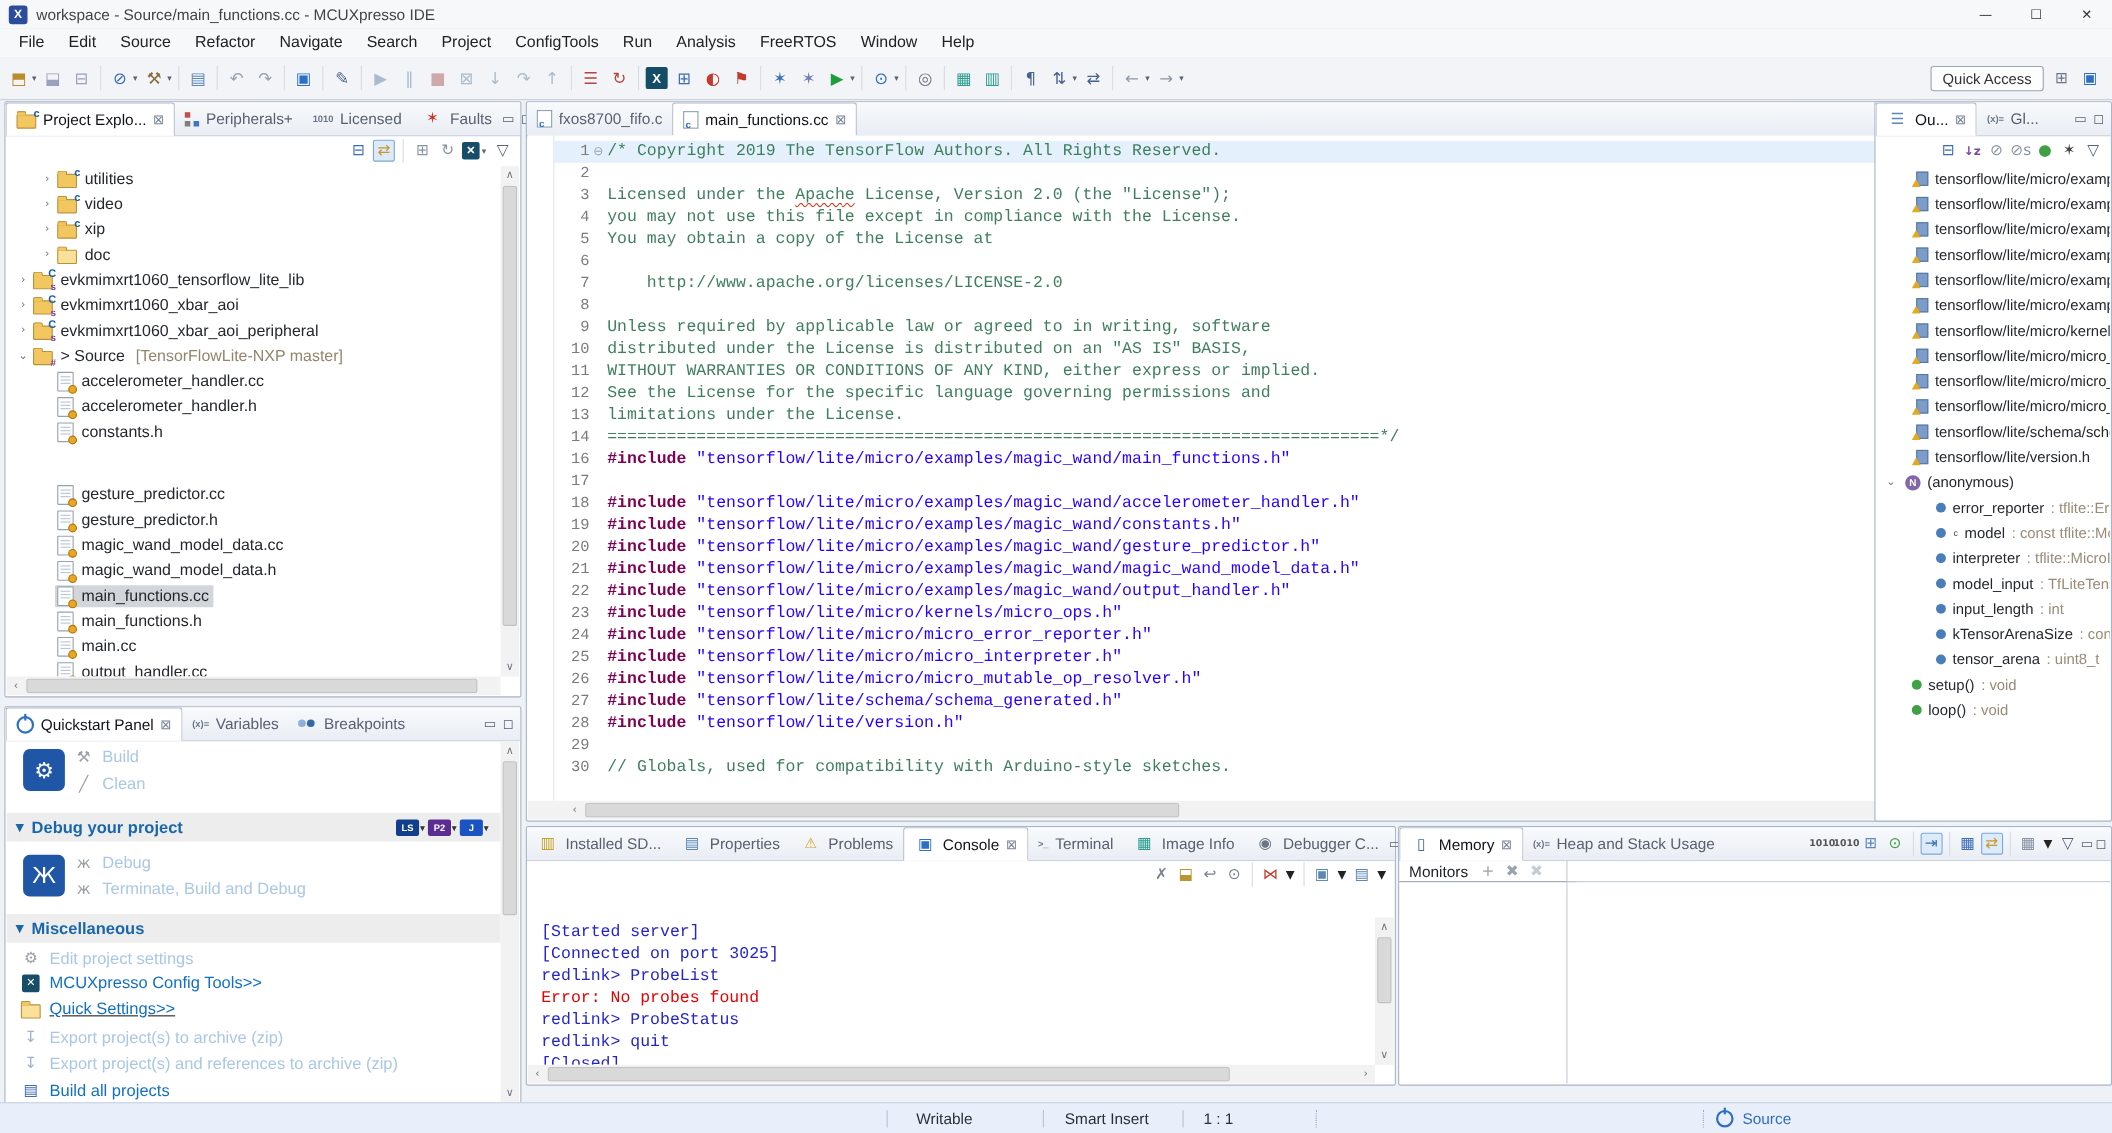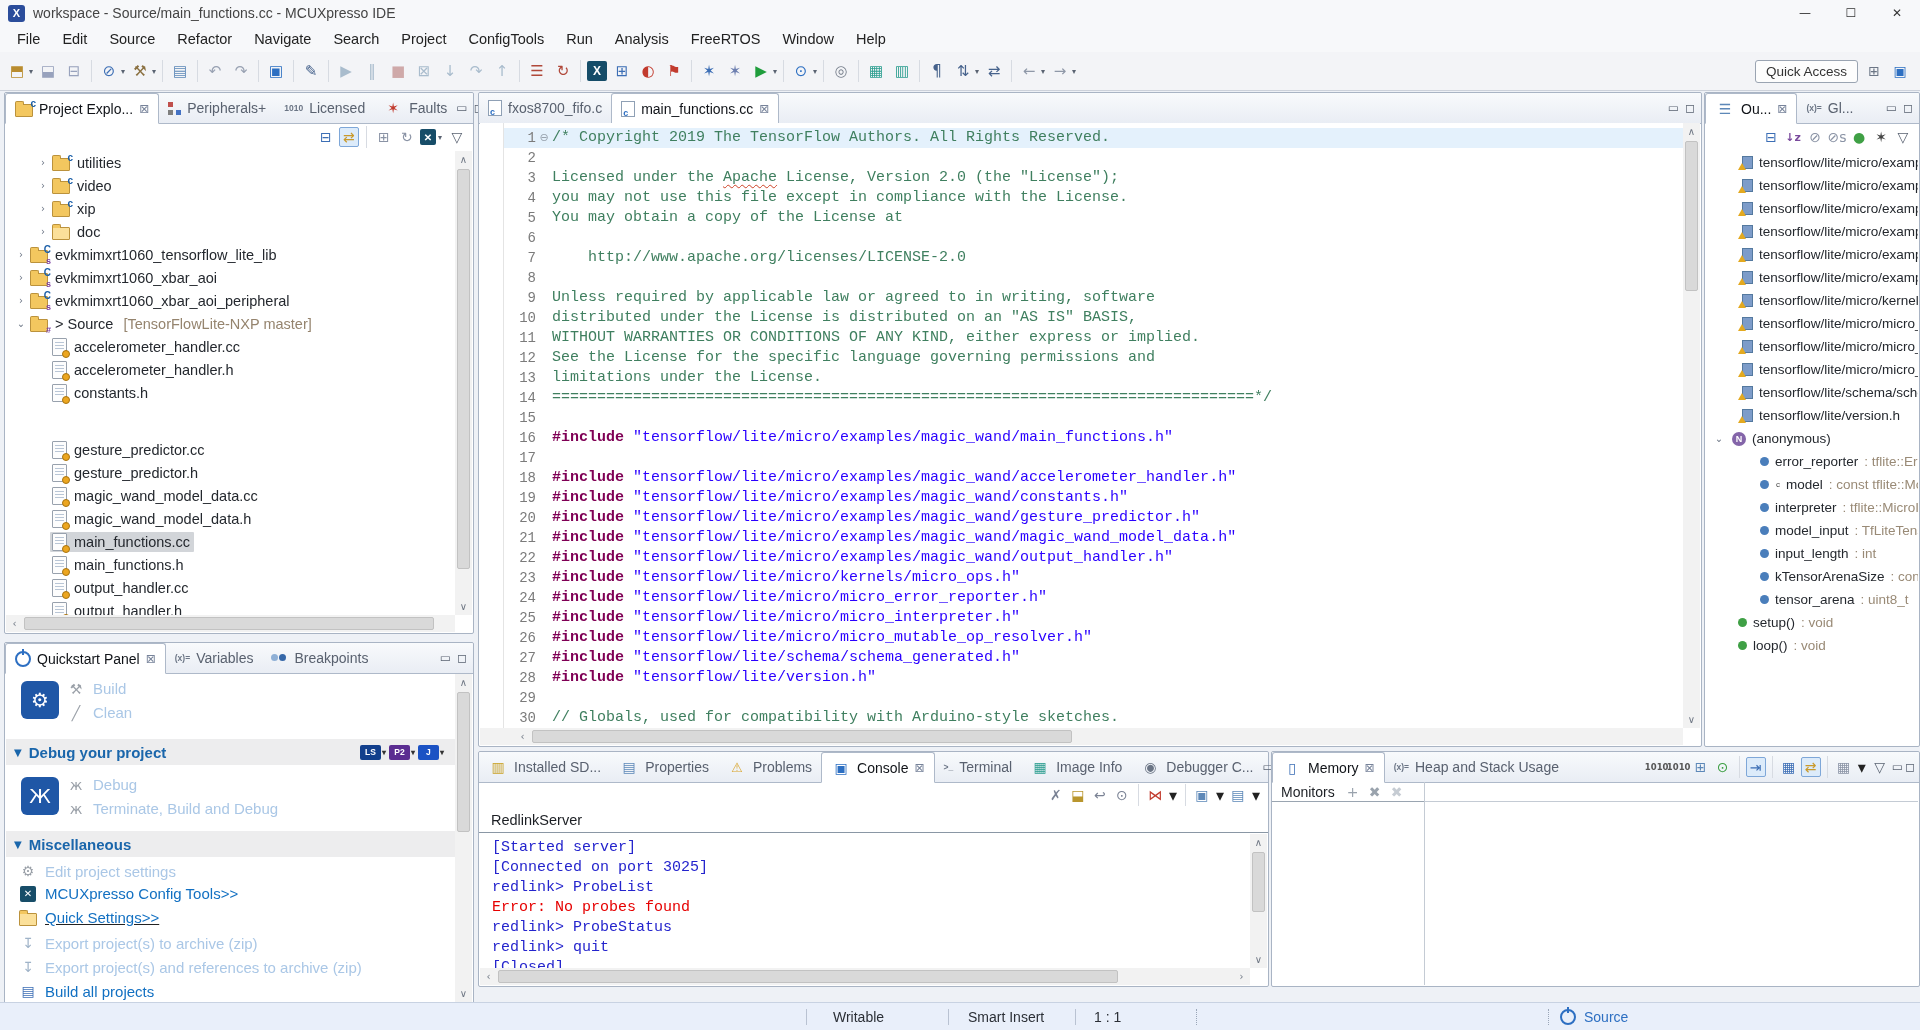--- a/index.html
+++ b/index.html
@@ -455,20 +455,27 @@
           <span class="tarrow"></span>
           <span class="selwrap">
             <span class="icon-file"></span>
             <span>main_functions.h</span>
           </span>
         </div>
         <div class="trow" style="padding-left: 30px;">
           <span class="tarrow"></span>
           <span class="selwrap">
             <span class="icon-file"></span>
+            <span>main.cc</span>
+          </span>
+        </div>
+        <div class="trow" style="padding-left: 30px;">
+          <span class="tarrow"></span>
+          <span class="selwrap">
+            <span class="icon-file"></span>
             <span>output_handler.cc</span>
           </span>
         </div>
         <div class="trow" style="padding-left: 30px;">
           <span class="tarrow"></span>
           <span class="selwrap">
             <span class="icon-file"></span>
             <span>output_handler.h</span>
           </span>
         </div>
@@ -581,21 +588,21 @@
           <span class="lbl">Build all projects</span>
         </div>
       </div>
     <div class="sb" style="right:1px;top:31px;bottom:1px;width:17px;">
       <span class="arr" style="top:0;">∧</span>
       <div class="thumb" style="left:2px;right:2px;top:18px;height:140px;"></div>
       <span class="arr" style="bottom:0;">∨</span>
     </div>
   </div>
 
-  <div class="panel" style="left:478px;top:92px;width:1222px;height:653px;">
+  <div class="panel" style="left:478px;top:92px;width:1222px;height:653px;padding-left:44px;">
     <div class="tabbar">
       <span class="tab">
           <span class="icon-cdoc"></span>
           <span>fxos8700_fifo.c</span>
         </span>
         <span class="tab active">
           <span class="icon-cdoc"></span>
           <span>main_functions.cc</span>
           <span class="closex">⊠</span>
         </span>
@@ -614,21 +621,20 @@
           <div class="codeline"><span class="ln">5</span><span class="fold"></span><span class="ctext"><span class="cmt">You may obtain a copy of the License at</span></span></div>
           <div class="codeline"><span class="ln">6</span><span class="fold"></span><span class="ctext"></span></div>
           <div class="codeline"><span class="ln">7</span><span class="fold"></span><span class="ctext"><span class="cmt">    http://www.apache.org/licenses/LICENSE-2.0</span></span></div>
           <div class="codeline"><span class="ln">8</span><span class="fold"></span><span class="ctext"></span></div>
           <div class="codeline"><span class="ln">9</span><span class="fold"></span><span class="ctext"><span class="cmt">Unless required by applicable law or agreed to in writing, software</span></span></div>
           <div class="codeline"><span class="ln">10</span><span class="fold"></span><span class="ctext"><span class="cmt">distributed under the License is distributed on an "AS IS" BASIS,</span></span></div>
           <div class="codeline"><span class="ln">11</span><span class="fold"></span><span class="ctext"><span class="cmt">WITHOUT WARRANTIES OR CONDITIONS OF ANY KIND, either express or implied.</span></span></div>
           <div class="codeline"><span class="ln">12</span><span class="fold"></span><span class="ctext"><span class="cmt">See the License for the specific language governing permissions and</span></span></div>
           <div class="codeline"><span class="ln">13</span><span class="fold"></span><span class="ctext"><span class="cmt">limitations under the License.</span></span></div>
           <div class="codeline"><span class="ln">14</span><span class="fold"></span><span class="ctext"><span class="cmt">==============================================================================*/</span></span></div>
-          <div class="codeline"><span class="ln">15</span><span class="fold"></span><span class="ctext"></span></div>
           <div class="codeline"><span class="ln">16</span><span class="fold"></span><span class="ctext"><span class="dir">#include</span> <span class="str">"tensorflow/lite/micro/examples/magic_wand/main_functions.h"</span></span></div>
           <div class="codeline"><span class="ln">17</span><span class="fold"></span><span class="ctext"></span></div>
           <div class="codeline"><span class="ln">18</span><span class="fold"></span><span class="ctext"><span class="dir">#include</span> <span class="str">"tensorflow/lite/micro/examples/magic_wand/accelerometer_handler.h"</span></span></div>
           <div class="codeline"><span class="ln">19</span><span class="fold"></span><span class="ctext"><span class="dir">#include</span> <span class="str">"tensorflow/lite/micro/examples/magic_wand/constants.h"</span></span></div>
           <div class="codeline"><span class="ln">20</span><span class="fold"></span><span class="ctext"><span class="dir">#include</span> <span class="str">"tensorflow/lite/micro/examples/magic_wand/gesture_predictor.h"</span></span></div>
           <div class="codeline"><span class="ln">21</span><span class="fold"></span><span class="ctext"><span class="dir">#include</span> <span class="str">"tensorflow/lite/micro/examples/magic_wand/magic_wand_model_data.h"</span></span></div>
           <div class="codeline"><span class="ln">22</span><span class="fold"></span><span class="ctext"><span class="dir">#include</span> <span class="str">"tensorflow/lite/micro/examples/magic_wand/output_handler.h"</span></span></div>
           <div class="codeline"><span class="ln">23</span><span class="fold"></span><span class="ctext"><span class="dir">#include</span> <span class="str">"tensorflow/lite/micro/kernels/micro_ops.h"</span></span></div>
           <div class="codeline"><span class="ln">24</span><span class="fold"></span><span class="ctext"><span class="dir">#include</span> <span class="str">"tensorflow/lite/micro/micro_error_reporter.h"</span></span></div>
           <div class="codeline"><span class="ln">25</span><span class="fold"></span><span class="ctext"><span class="dir">#include</span> <span class="str">"tensorflow/lite/micro/micro_interpreter.h"</span></span></div>
@@ -842,21 +848,20 @@
       <span class="gi" style="color: rgb(122, 130, 148);">⊙</span>
       <span class="tsep"></span>
       <span class="gi" style="color: rgb(194, 59, 46);">⋈</span>
       <span class="tbtn dd">▾</span>
       <span class="tsep"></span>
       <span class="gi" style="color: rgb(93, 136, 184);">▣</span>
       <span class="tbtn dd">▾</span>
       <span class="gi" style="color: rgb(93, 136, 184);">▤</span>
       <span class="tbtn dd">▾</span>
     </div>
-    <div class="chead">RedlinkServer</div>
     <div class="cbody">
         <div class="cline" style="color: rgb(36, 36, 205);">[Started server]</div>
         <div class="cline" style="color: rgb(36, 36, 205);">[Connected on port 3025]</div>
         <div class="cline" style="color: rgb(36, 36, 205);">redlink&gt; ProbeList</div>
         <div class="cline" style="color: rgb(230, 0, 0);">Error: No probes found</div>
         <div class="cline" style="color: rgb(36, 36, 205);">redlink&gt; ProbeStatus</div>
         <div class="cline" style="color: rgb(36, 36, 205);">redlink&gt; quit</div>
         <div class="cline" style="color: rgb(36, 36, 205);">[Closed]</div>
       </div>
     <div class="sb" style="right:1px;top:82px;bottom:18px;width:17px;">

